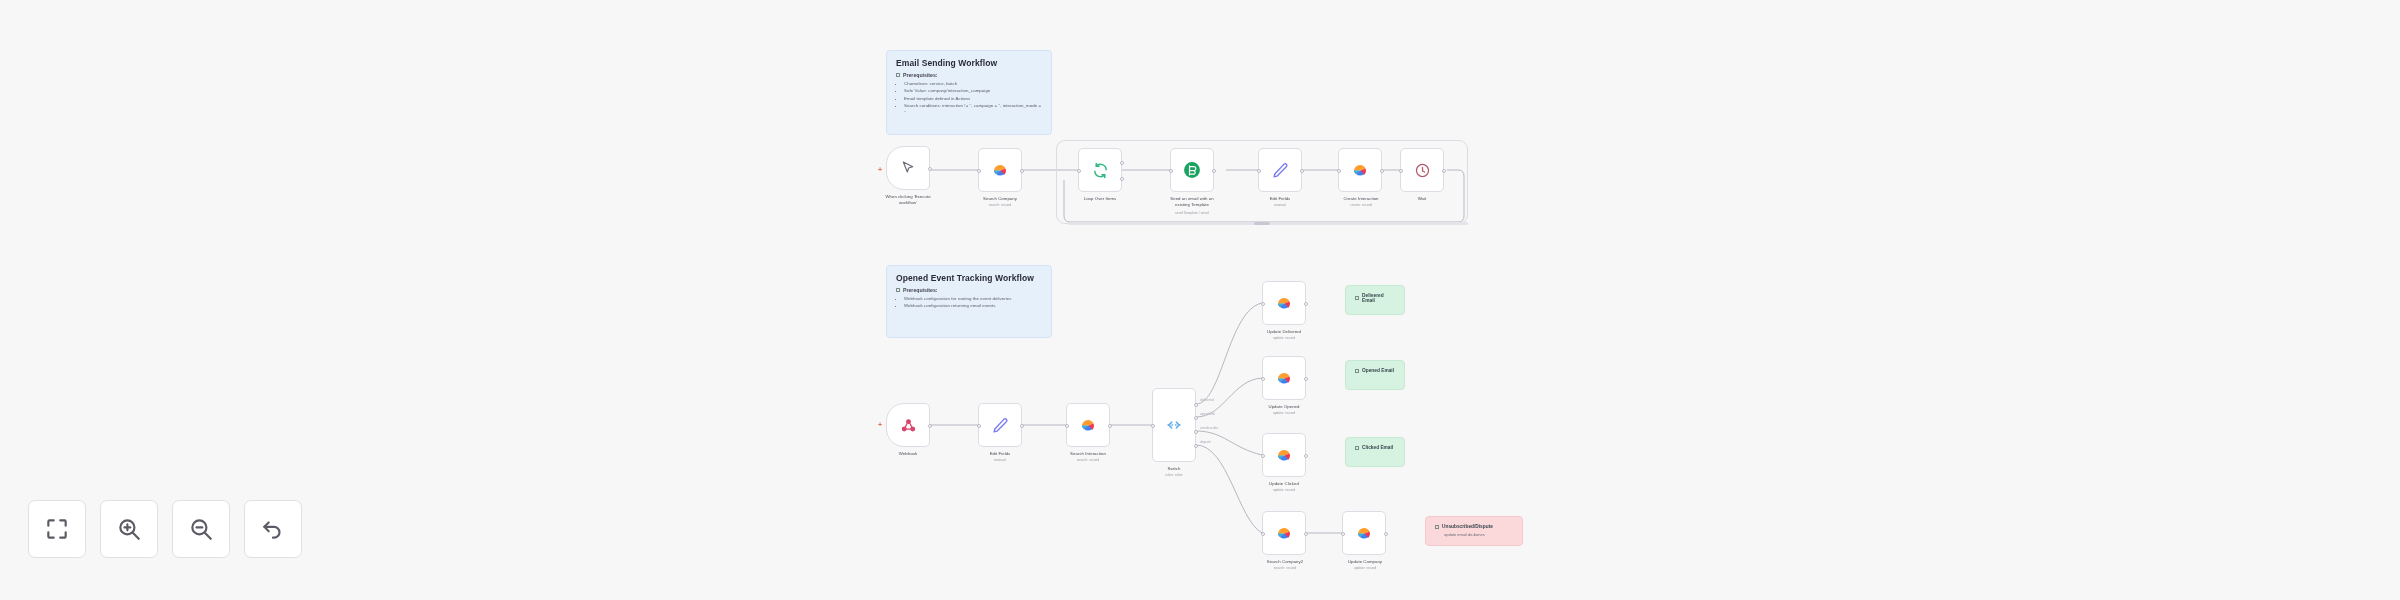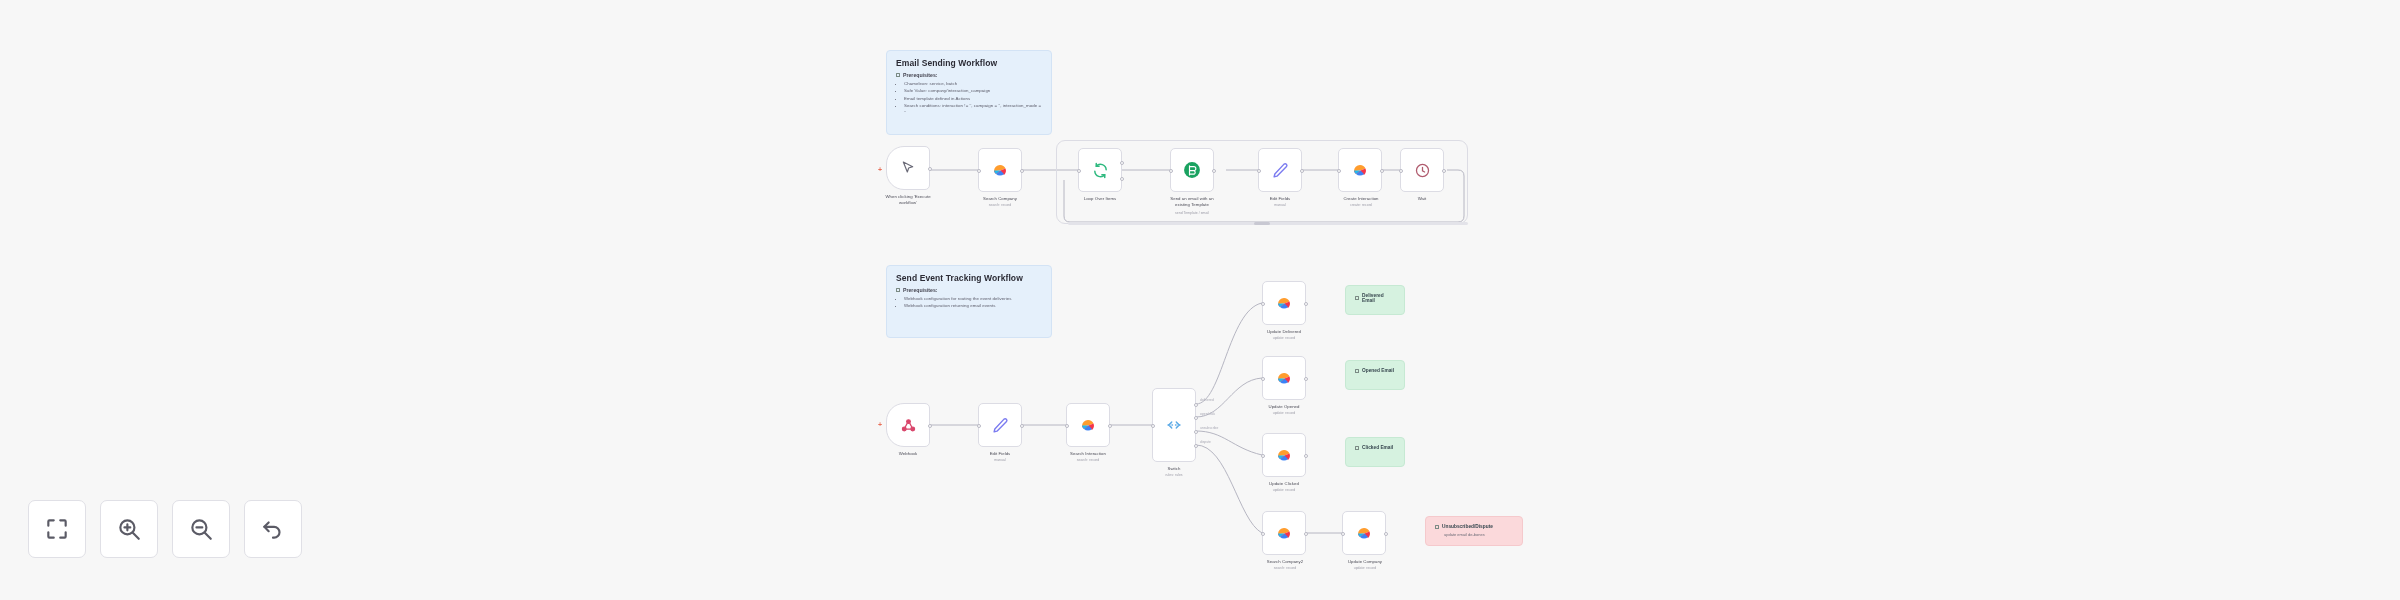--- a/index.html
+++ b/index.html
@@ -243,21 +243,21 @@
     </span>
     <span class="port" style="left:-2.5px; top:20px;"></span>
     <span class="port" style="right:-2.5px; top:20px;"></span>
   </div>
   <div class="nlabel" style="left:1384px; top:196px; width:76px;">Wait</div>
 
   <div class="scrolltrack" style="left:1068px; top:222px; width:400px;"></div>
   <div class="scrollthumb" style="left:1254px; top:222px; width:16px;"></div>
 
   <div class="sticky blue" style="left:886px; top:265px; width:166px; height:73px;">
-    <h3>Send Event Tracking Workflow</h3>
+    <h3>Opened Event Tracking Workflow</h3>
     <div class="preq">
       <span class="chk"></span>
       <span>Prerequisites:</span>
     </div>
     <ul>
       <li>Webhook configuration for routing the event deliveries</li>
       <li>Webhook configuration returning email events</li>
     </ul>
   </div>
 

